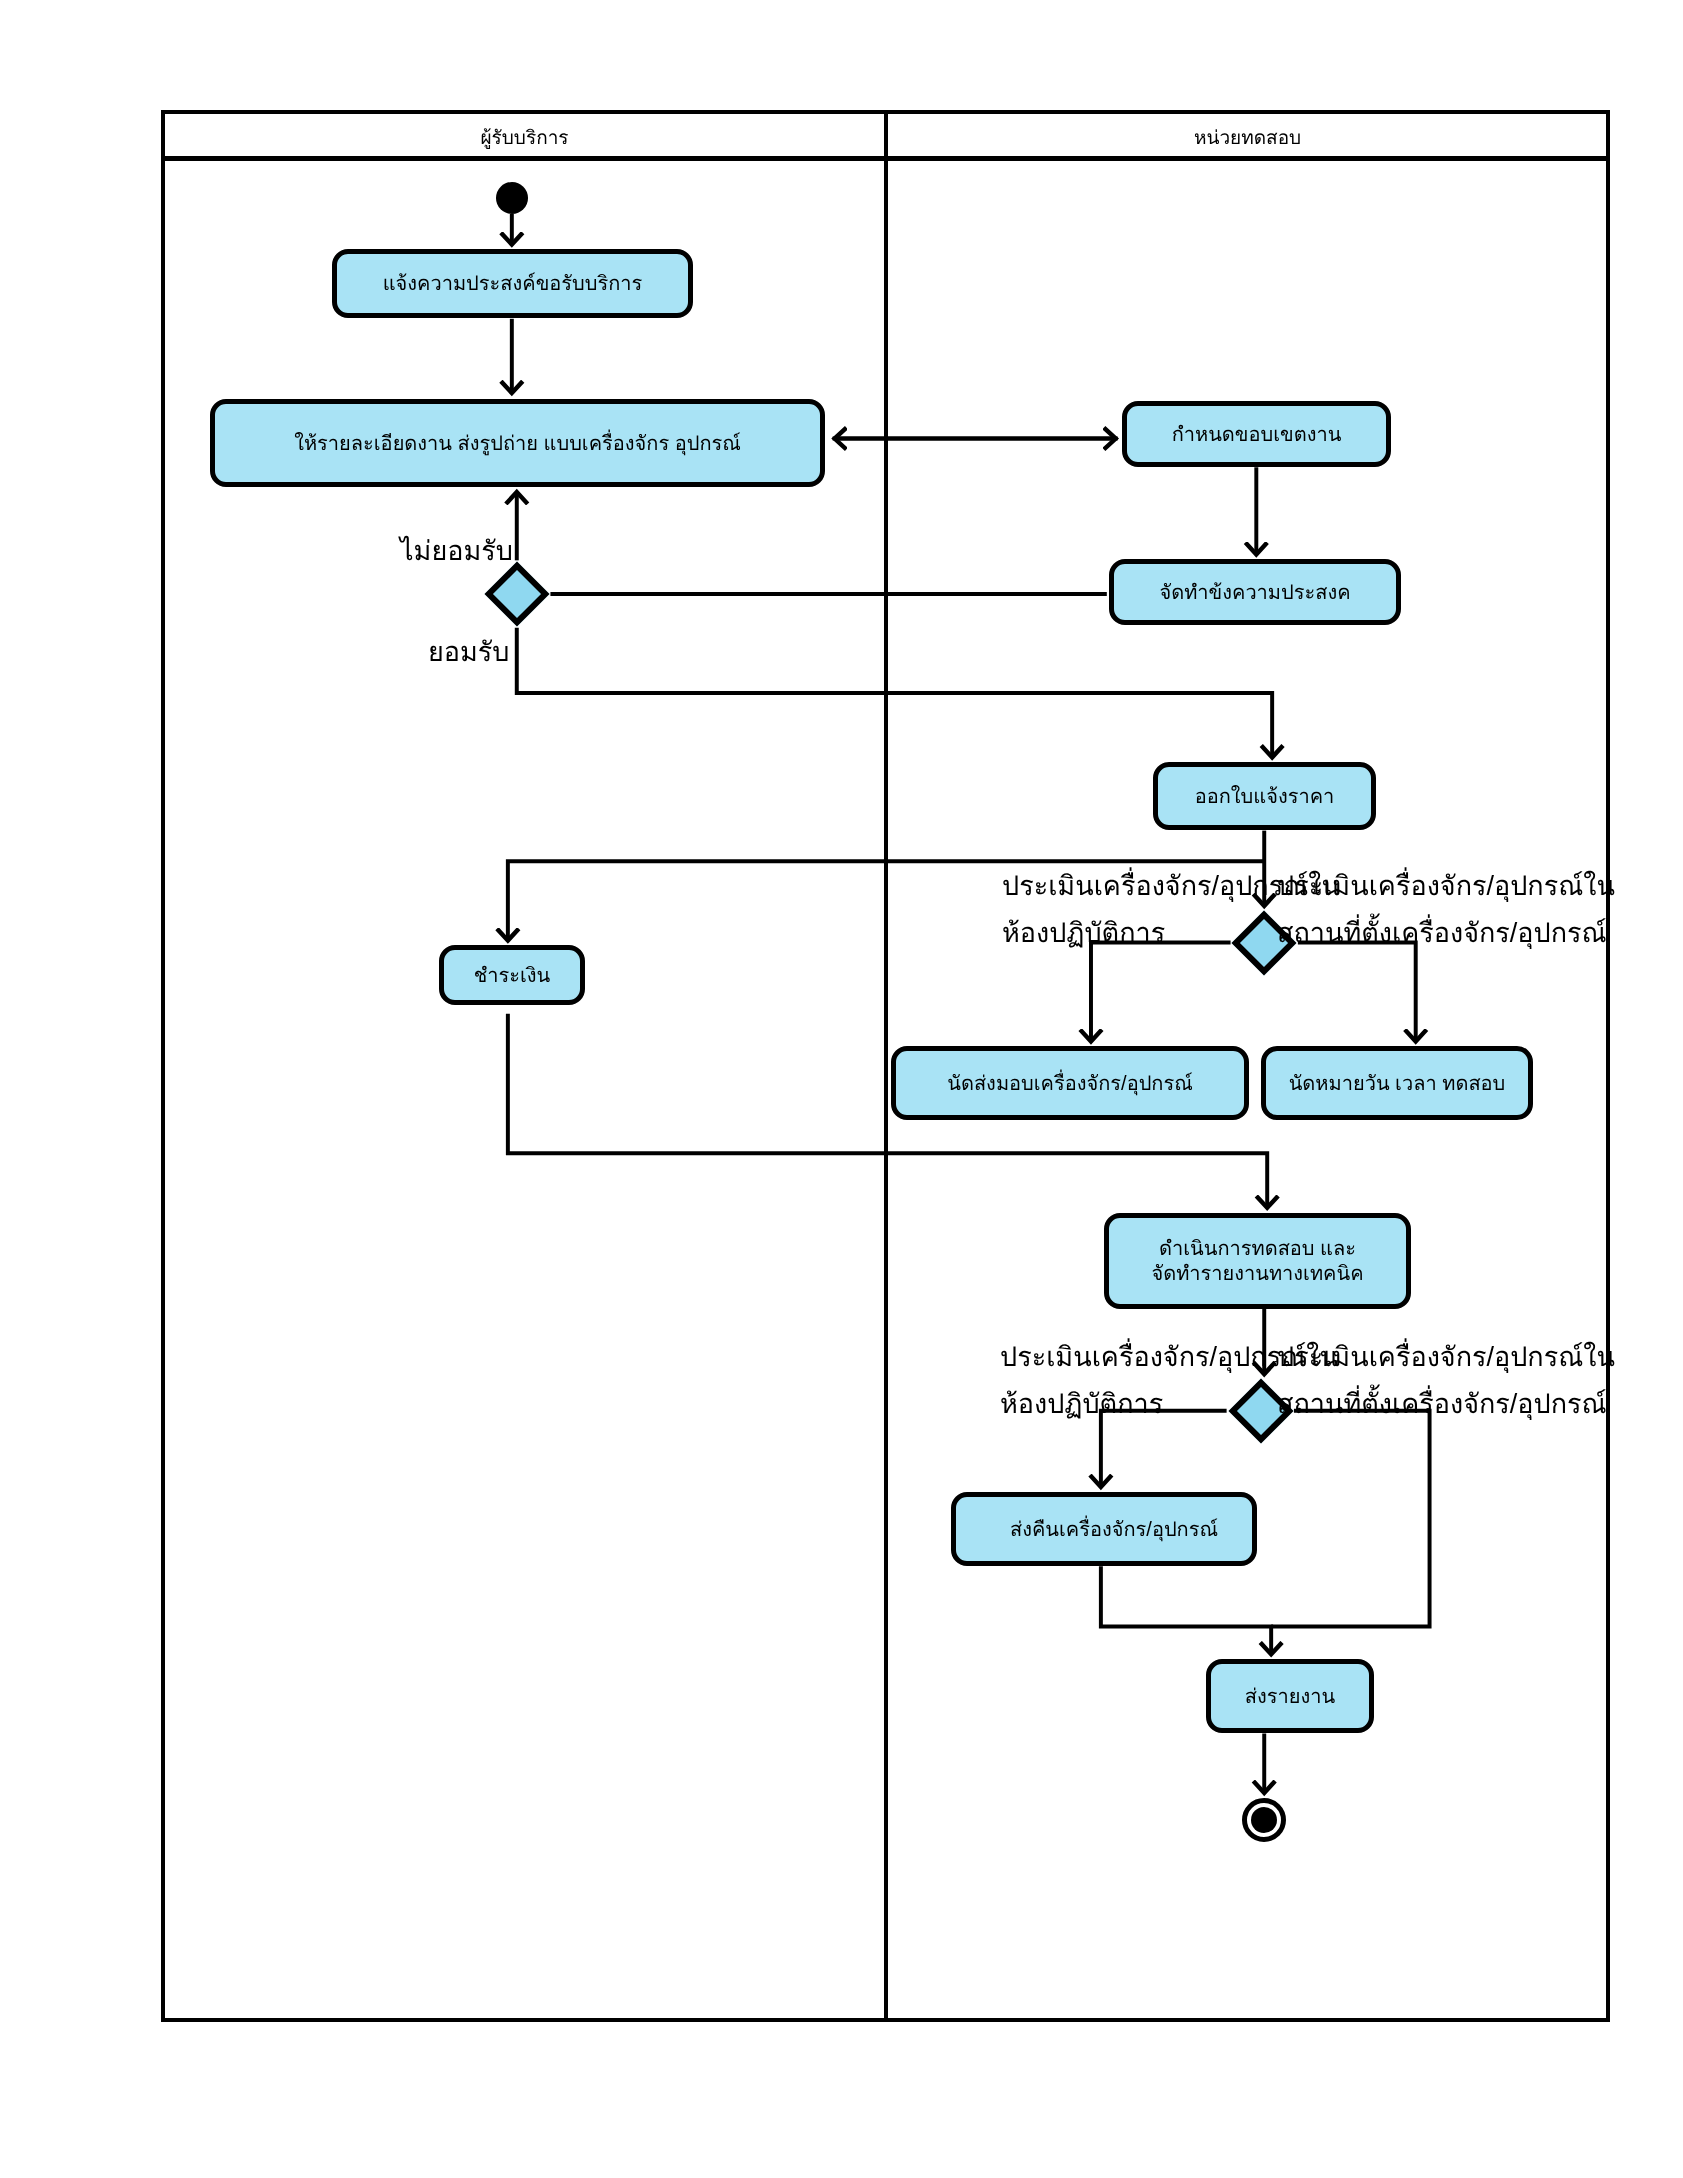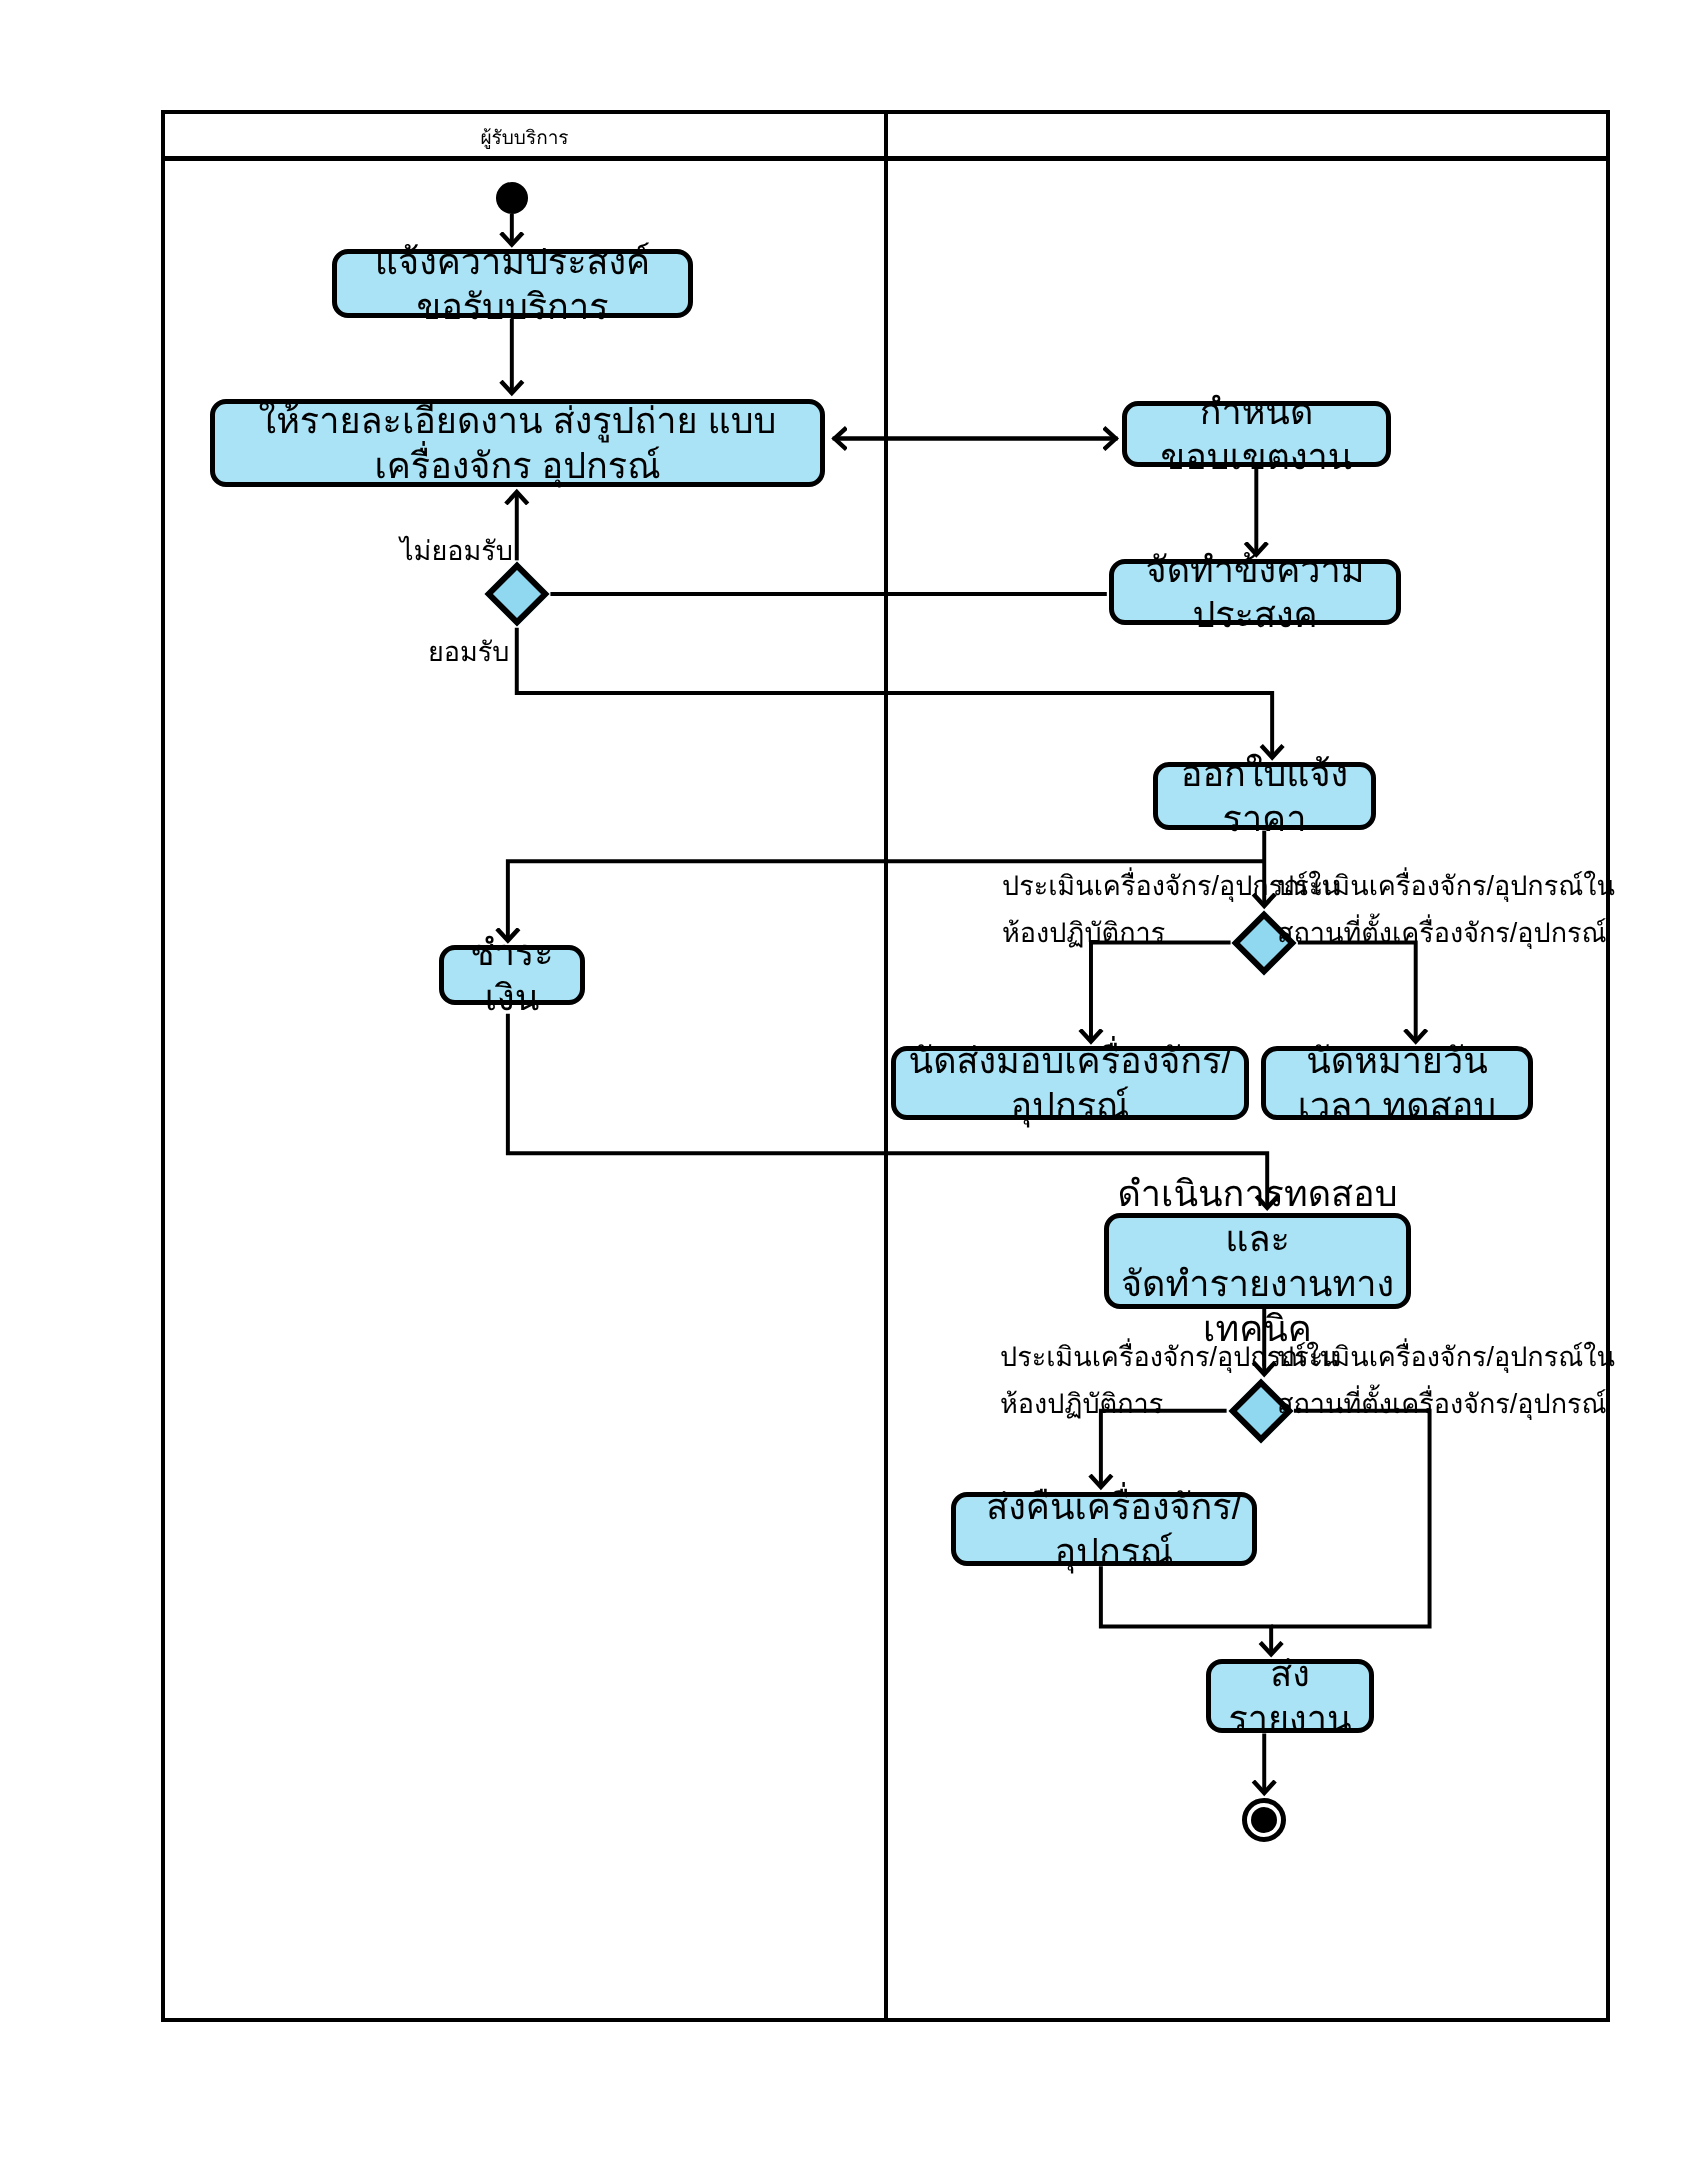--- a/index.html
+++ b/index.html
@@ -17,21 +17,21 @@
   .frame{left:161px;top:110px;width:1449px;height:1912px;border:4px solid #000;box-sizing:border-box;background:#fff;}
   .header-sep{left:161px;top:156px;width:1449px;height:5px;background:#000;}
   .lane-divider{left:884px;top:110px;width:4px;height:1912px;background:#000;}
   .lane-title{top:117px;height:40px;display:flex;align-items:center;justify-content:center;font-size:19px;}
   .lane-title.left{left:165px;width:719px;}
   .lane-title.right{left:888px;width:719px;}
   
   .activity{
     background:var(--activity-fill);border:5px solid #000;border-radius:16px;
     box-sizing:border-box;display:flex;align-items:center;justify-content:center;
-    text-align:center;font-size:36px;line-height:1.25;padding:2px 8px;
+    text-align:center;font-size:20px;line-height:1.25;padding:2px 8px;
   }
   .decision{
     width:46px;height:46px;background:var(--decision-fill);border:6px solid #000;
     box-sizing:border-box;transform:rotate(45deg);transform-origin:center center;
   }
   .start-node{width:32px;height:32px;border-radius:50%;background:#000;}
   .end-node-outer{width:44px;height:44px;border-radius:50%;border:5px solid #000;box-sizing:border-box;display:flex;align-items:center;justify-content:center;background:#fff;}
   .end-node-inner{width:26px;height:26px;border-radius:50%;background:#000;}
   .edge-label{font-size:27px;white-space:nowrap;}
   .edge-label .ln{display:block;}
@@ -40,20 +40,21 @@
 </style>
 </head>
 <body>
 
 <div id="canvas">
 
   <div class="abs frame"></div>
   <div class="abs header-sep"></div>
   <div class="abs lane-divider"></div>
   <div class="abs lane-title left">ผู้รับบริการ</div>
+  <div class="abs lane-title right">หน่วยทดสอบ</div>
 
   <svg id="connectors" width="1683" height="2178" viewBox="0 0 1700 2200">
     <defs>
       <marker id="vhead" markerUnits="userSpaceOnUse" markerWidth="28" markerHeight="30" refX="12" refY="14" orient="auto">
         <path d="M1,3 L13,14 L1,25" fill="none" stroke="#000" stroke-width="4.5"></path>
       </marker>
     </defs>
     <g stroke="#000" stroke-width="4" fill="none">
       <polyline points="517,216 517,246" marker-end="url(#vhead)"></polyline>
       <polyline points="517,322 517,396" marker-end="url(#vhead)"></polyline>

